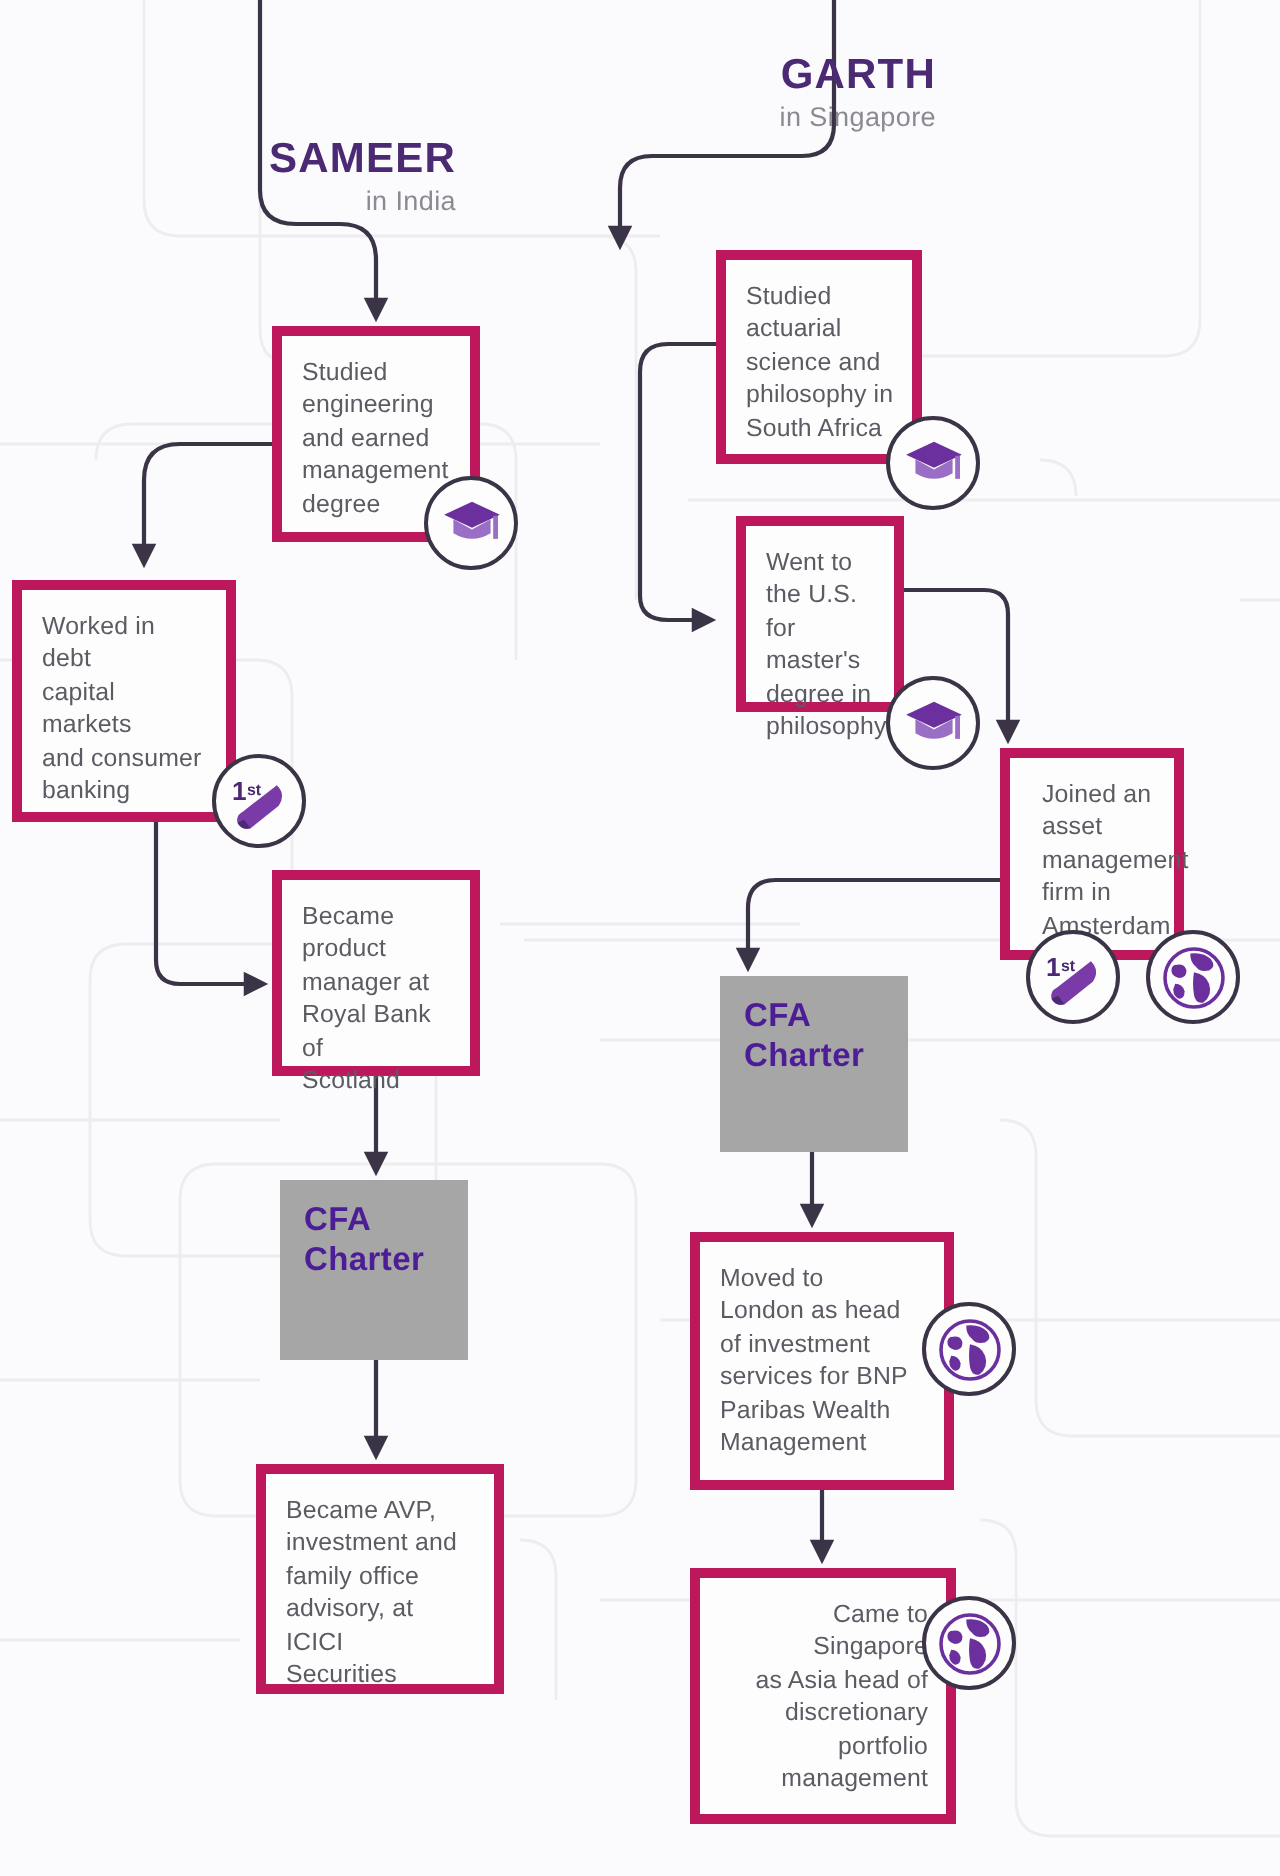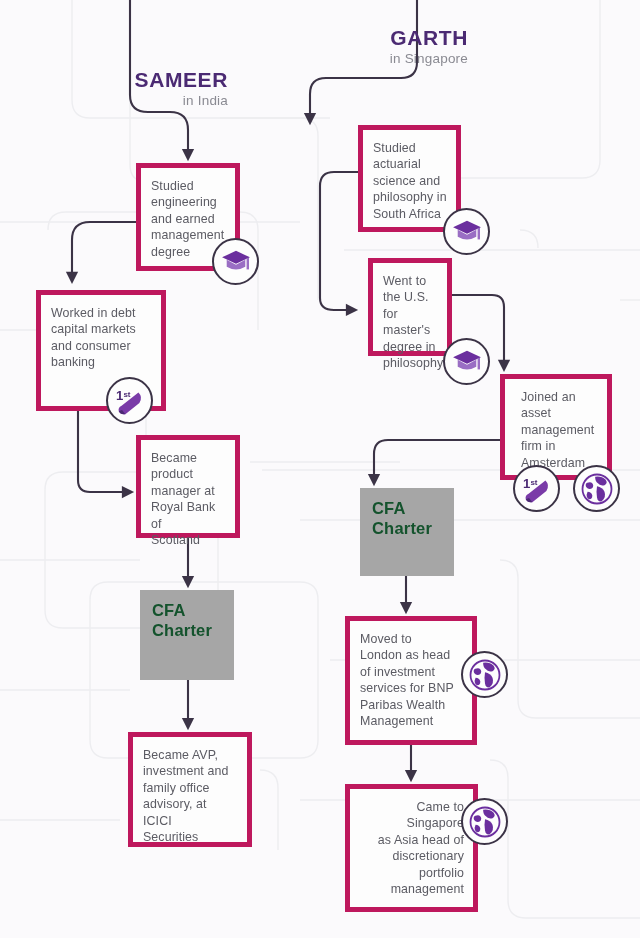--- a/index.html
+++ b/index.html
@@ -36,21 +36,21 @@
     padding: 10px 9px 8px 10px;
     font-size: 12.4px;
     line-height: 1.32;
     color: #5b5b63;
     letter-spacing: 0.1px;
     white-space: pre-line;
   }
   .node.charter {
     background: #a6a6a6;
     border: none;
-    color: #14532d;
+    color: #4c1d95;
     font-weight: bold;
     font-size: 16.5px;
     line-height: 1.22;
     letter-spacing: 0.2px;
     padding: 10px 10px 8px 12px;
   }
 
   .person {
     position: absolute;
     z-index: 4;
@@ -159,21 +159,21 @@
     <div class="pname">SAMEER</div>
     <div class="ploc">in India</div>
   </div>
 
   <div class="node" style="left:136px; top:163px; width:104px; height:108px;">Studied
 engineering
 and earned
 management
 degree</div>
 
-  <div class="node" style="left:36px; top:290px; width:130px; height:121px;">Worked in debt
+  <div class="node" style="left:6px; top:290px; width:112px; height:121px;">Worked in debt
 capital markets
 and consumer
 banking</div>
 
   <div class="node" style="left:136px; top:435px; width:104px; height:103px;">Became
 product
 manager at
 Royal Bank of
 Scotland</div>
 
@@ -191,21 +191,21 @@
 science and
 philosophy in
 South Africa</div>
 
   <div class="node" style="left:368px; top:258px; width:84px; height:98px;">Went to
 the U.S. for
 master's
 degree in
 philosophy</div>
 
-  <div class="node" style="left:500px; top:374px; width:112px; height:106px;padding-left:16px;">Joined an asset
+  <div class="node" style="left:500px; top:374px; width:92px; height:106px;padding-left:16px;">Joined an asset
 management
 firm in
 Amsterdam</div>
 
   <div class="node charter" style="left:360px; top:488px; width:94px; height:88px;">CFA
 Charter</div>
 
   <div class="node" style="left:345px; top:616px; width:132px; height:129px;">Moved to
 London as head
 of investment

